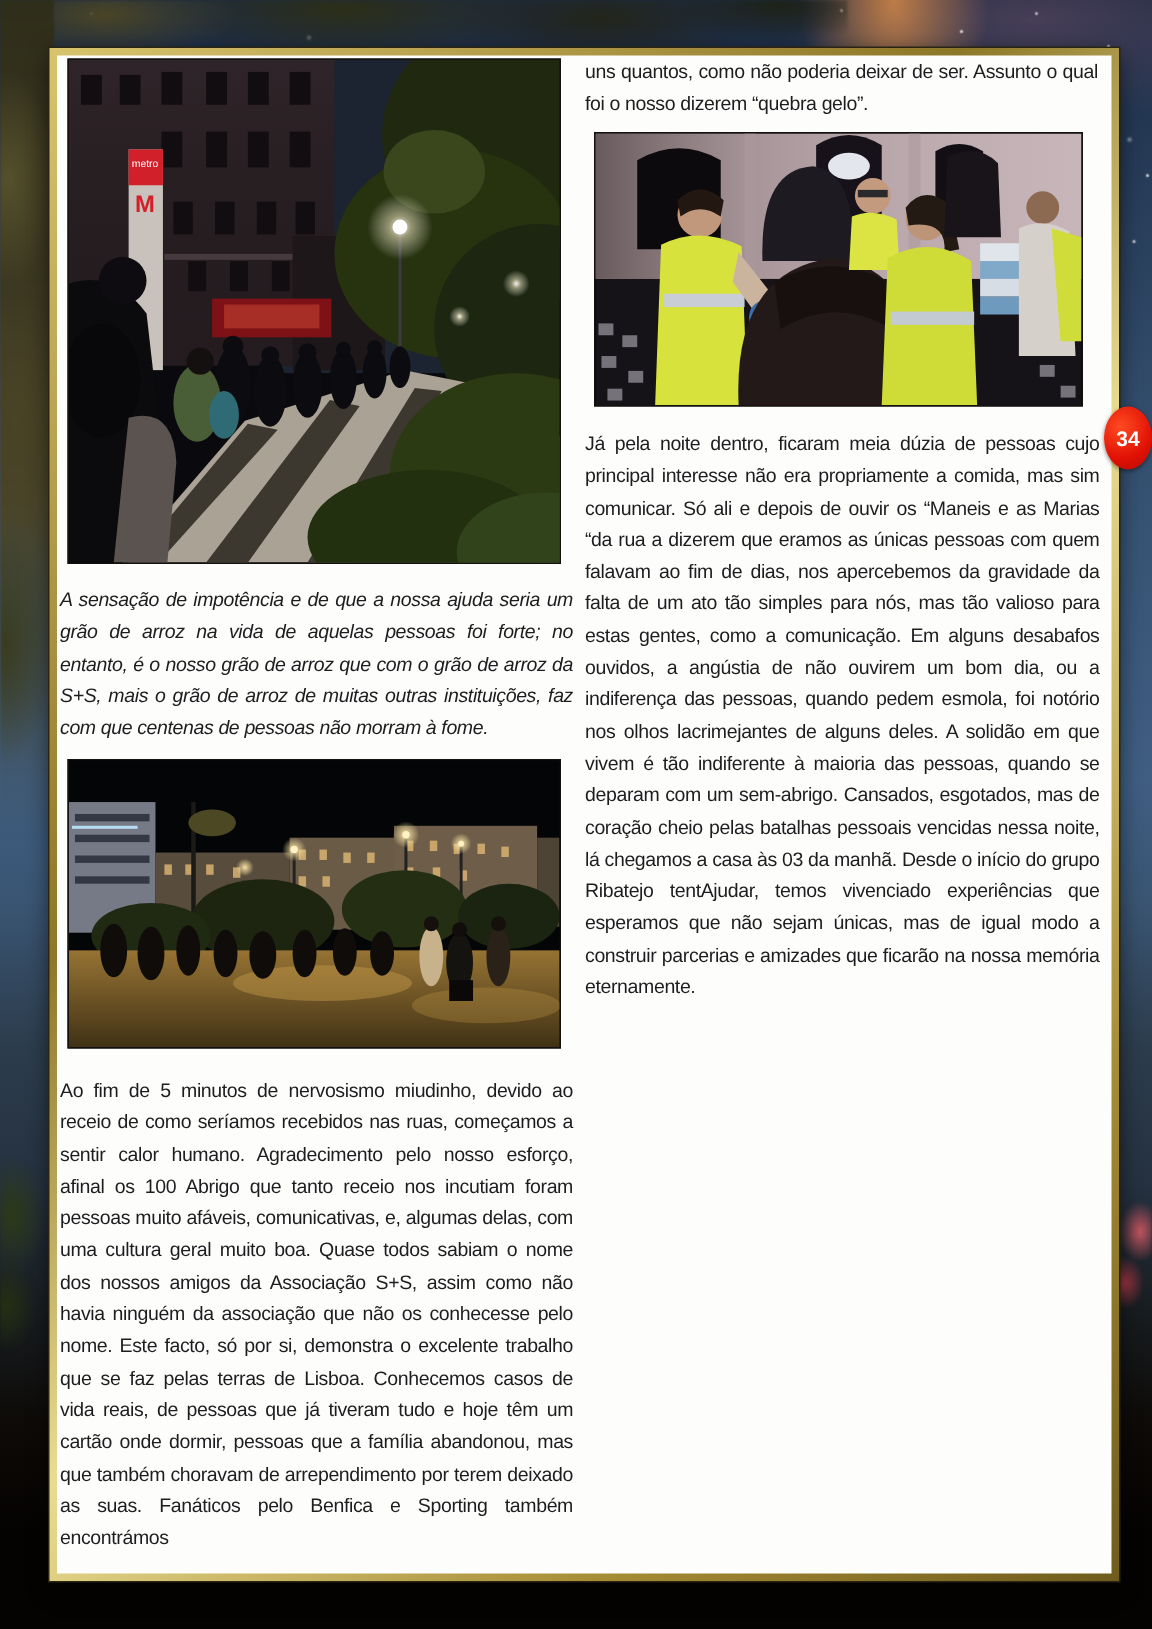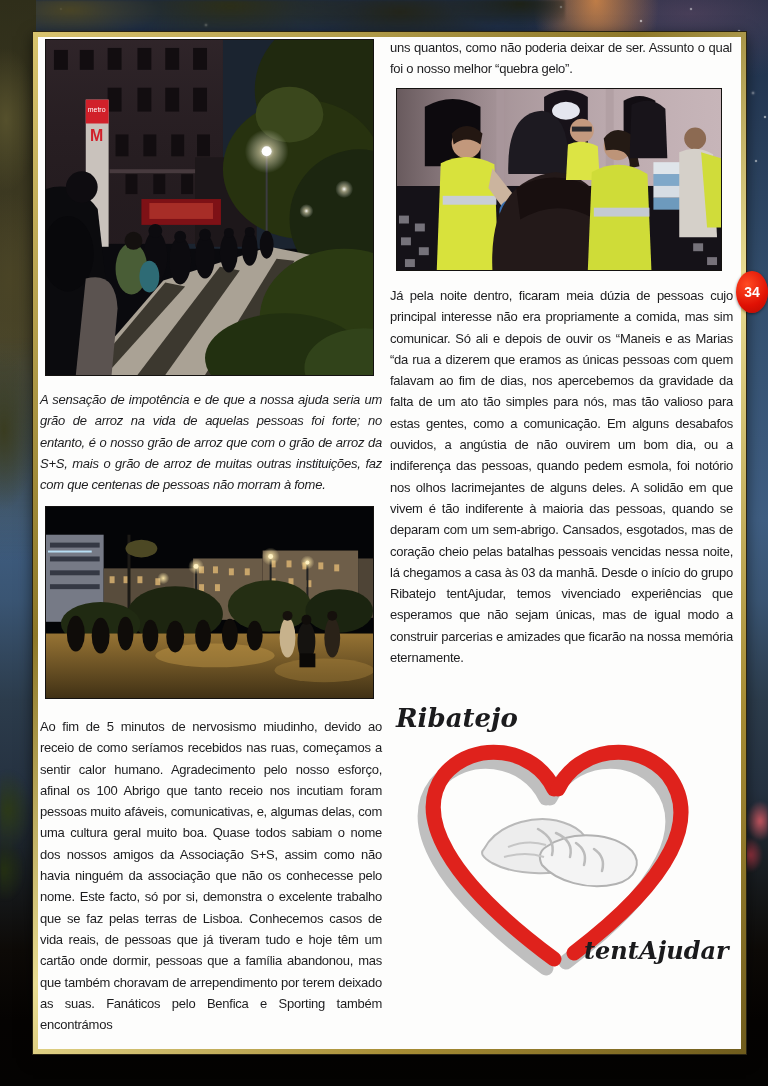--- a/index.html
+++ b/index.html
@@ -271,21 +271,21 @@
             <circle cx="262" cy="114" r="5" fill="#100d0a"></circle>
           <ellipse cx="288" cy="132" rx="8" ry="20" fill="#2a2218"></ellipse>
             <circle cx="288" cy="110" r="5" fill="#15100c"></circle>
           <rect x="255" y="148" width="16" height="14" fill="#0b0907"></rect>
         </g>
       </svg>
     </figure>
 
     <p style="left:2px;top:679px;width:342px;">Ao fim de 5 minutos de nervosismo miudinho, devido ao receio de como seríamos recebidos nas ruas, começamos a sentir calor humano. Agradecimento pelo nosso esforço, afinal os 100 Abrigo que tanto receio nos incutiam foram pessoas muito afáveis, comunicativas, e, algumas delas, com uma cultura geral muito boa.  Quase todos sabiam o nome dos nossos amigos da Associação S+S, assim como não havia ninguém da associação que não os conhecesse pelo nome. Este facto, só por si, demonstra o excelente trabalho que se faz pelas terras de Lisboa. Conhecemos casos de vida reais, de pessoas que já tiveram tudo e hoje têm um cartão onde dormir, pessoas que a família abandonou, mas que também choravam de arrependimento por terem deixado as suas. Fanáticos pelo Benfica e Sporting também encontrámos</p>
 
-    <p style="left:352px;top:0px;width:342px;">uns quantos, como não poderia deixar de ser. Assunto o qual foi o nosso melhor “quebra gelo”.</p>
+    <p style="left:352px;top:0px;width:342px;">uns quantos, como não poderia deixar de ser. Assunto o qual foi o nosso dizerem “quebra gelo”.</p>
 
     <figure class="photo" style="left:358px;top:51px;width:326px;height:183px;margin:0;">
       <svg viewBox="0 0 326 183" preserveAspectRatio="none">
         <rect width="326" height="183" fill="#151218"></rect>
 
         <rect x="0" y="0" width="326" height="98" fill="#c3b1b5"></rect>
         <rect x="0" y="0" width="326" height="98" fill="url(#p3s)"></rect>
         <defs>
           <linearGradient id="p3s" x1="0" y1="0" x2="1" y2="0">
             <stop offset="0" stop-color="#4a3d40" stop-opacity=".75"></stop>
@@ -342,42 +342,19 @@
 
         <circle cx="300" cy="50" r="11" fill="#8c6a52"></circle>
         <path d="M284,64 Q300,56 318,66 L322,150 L284,150 Z" fill="#d5d0c9"></path>
         <path d="M306,64 L326,70 L326,140 L312,140 Z" fill="#d0dc3a"></path>
         <path d="M236,16 Q256,6 270,20 L272,70 L234,70 Z" fill="#18141a"></path>
       </svg>
     </figure>
 
     <p style="left:352px;top:248px;width:343px;">Já pela noite dentro, ficaram meia dúzia de pessoas cujo principal interesse não era propriamente a comida, mas sim comunicar. Só ali e depois de ouvir os “Maneis e as Marias “da rua a dizerem que eramos as únicas pessoas com quem falavam ao fim de dias, nos apercebemos da gravidade da falta de um ato tão simples para nós, mas tão valioso para estas gentes, como a comunicação. Em alguns desabafos ouvidos, a angústia de não ouvirem um bom dia, ou a indiferença das pessoas, quando pedem esmola, foi notório nos olhos lacrimejantes de alguns deles. A solidão em que vivem é tão indiferente à maioria das pessoas, quando se deparam com um sem-abrigo. Cansados, esgotados, mas de coração cheio pelas batalhas pessoais vencidas nessa noite, lá chegamos a casa às 03 da manhã. Desde o início do grupo Ribatejo tentAjudar, temos vivenciado experiências que esperamos que não sejam únicas, mas de igual modo a construir parcerias e amizades que ficarão na nossa memória eternamente.</p>
 
-    <div class="logo">
-      <svg viewBox="0 0 345 308">
-        <text x="8" y="30" font-size="26" class="script-text">Ribatejo</text>
-
-        <g fill="none" stroke="#bfbfbf" stroke-width="15" stroke-linecap="round" transform="translate(-8,9)">
-          <path d="M166,92 C146,50 86,42 56,78 C26,118 58,182 166,262"></path>
-          <path d="M170,92 C190,50 250,42 280,78 C312,120 286,180 186,256"></path>
-        </g>
-
-        <g fill="none" stroke="#df221c" stroke-width="15" stroke-linecap="round">
-          <path d="M166,92 C146,50 86,42 56,78 C26,118 58,182 166,262"></path>
-          <path d="M170,92 C190,50 250,42 280,78 C312,120 286,180 186,256"></path>
-        </g>
-
-        <g>
-          <path d="M96,152 C110,126 152,114 182,128 C200,136 206,152 196,164 C176,182 126,178 104,166 C94,160 92,156 96,152 Z" fill="#ededed" stroke="#b9b9b9" stroke-width="2"></path>
-          <path d="M158,150 C184,132 226,136 244,154 C254,166 248,182 228,187 C200,194 168,184 154,168 C150,160 152,154 158,150 Z" fill="#f4f4f4" stroke="#b2b2b2" stroke-width="2"></path>
-          <path d="M168,136 Q186,144 182,160 M150,132 Q168,142 164,158 M188,146 Q200,154 196,168 M206,152 Q218,160 214,174" fill="none" stroke="#bcbcbc" stroke-width="2.5" stroke-linecap="round"></path>
-          <path d="M120,150 Q140,142 158,148 M116,160 Q138,154 156,160" fill="none" stroke="#c6c6c6" stroke-width="2"></path>
-        </g>
-        <text x="196" y="262" font-size="24" class="script-text">tentAjudar</text>
-      </svg>
-    </div>
 
   </div>
 </div>
 
 <div class="badge">
   <span>34</span>
 </div>
 
 </body></html>

